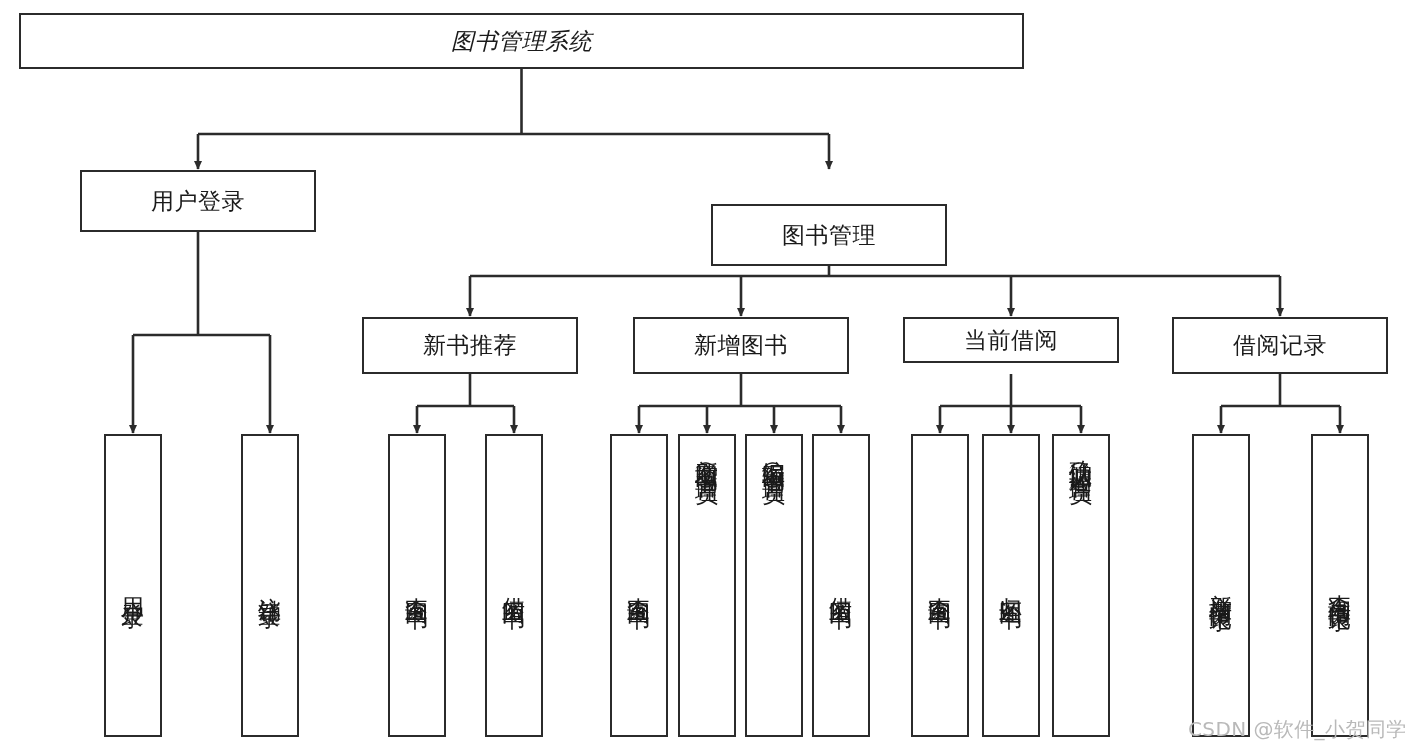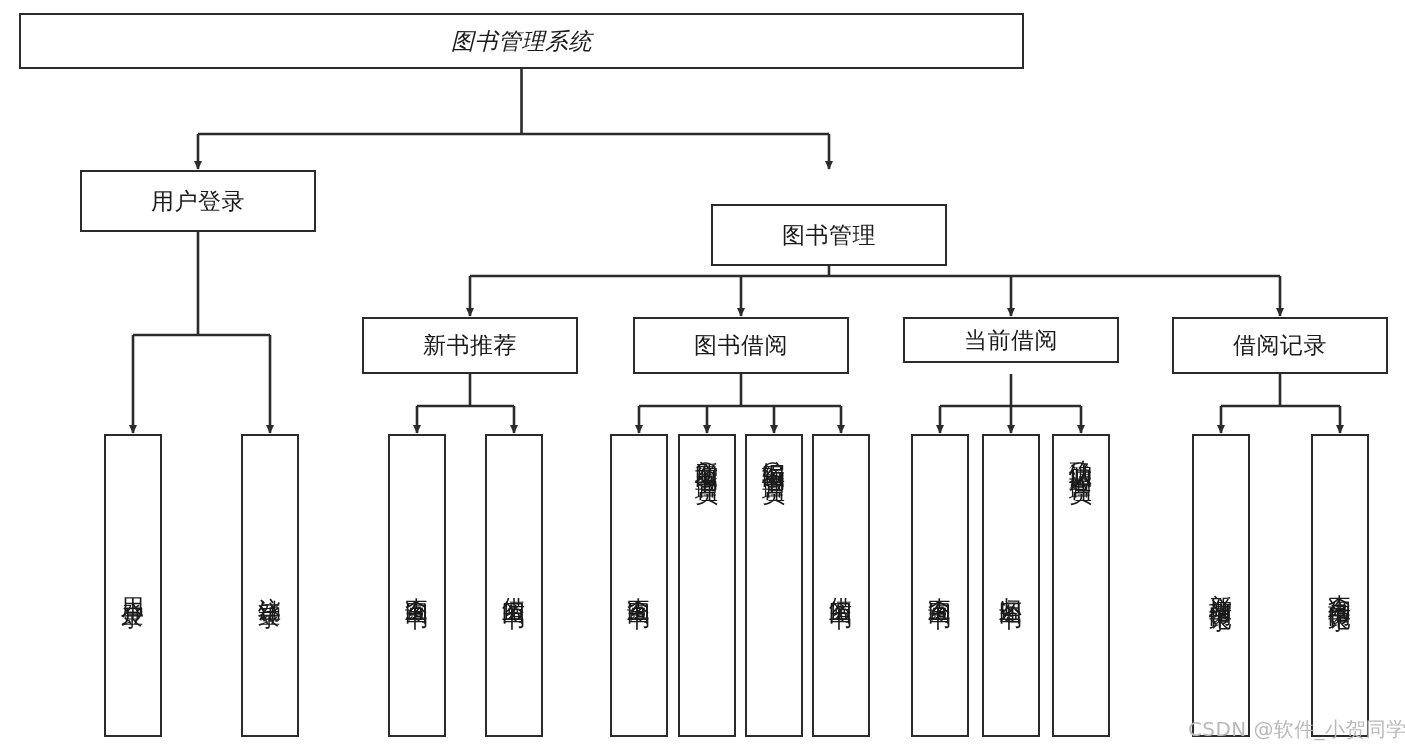--- a/index.html
+++ b/index.html
@@ -120,21 +120,21 @@
       <div class="node horiz" style="left: 80px; top: 170px; width: 236px; height: 62px;">
         <span class="label">用户登录</span>
       </div>
       <div class="node horiz" style="left: 711px; top: 170px; width: 236px; height: 62px; margin-top: 34px;">
         <span class="label">图书管理</span>
       </div>
       <div class="node horiz" style="left: 362px; top: 317px; width: 216px; height: 57px;">
         <span class="label">新书推荐</span>
       </div>
       <div class="node horiz" style="left: 633px; top: 317px; width: 216px; height: 57px;">
-        <span class="label">图书借阅</span>
+        <span class="label">新增图书</span>
       </div>
       <div class="node horiz" style="left: 903px; top: 317px; width: 216px; height: 46px;">
         <span class="label">当前借阅</span>
       </div>
       <div class="node horiz" style="left: 1172px; top: 317px; width: 216px; height: 57px;">
         <span class="label">借阅记录</span>
       </div>
       <div class="node vert" style="left: 104px; top: 434px; width: 58px; height: 303px;">
         <span class="label">用户登录</span>
       </div>

